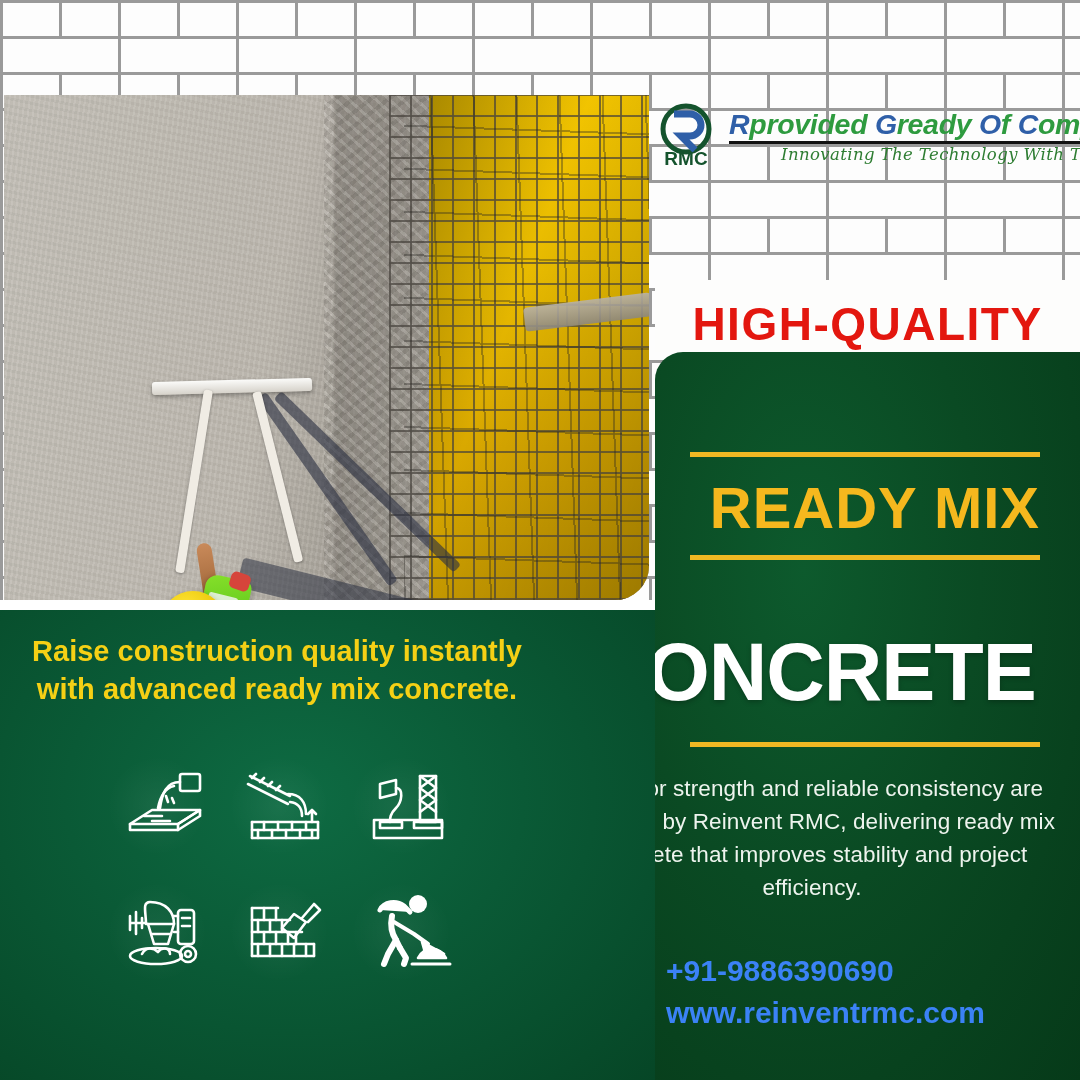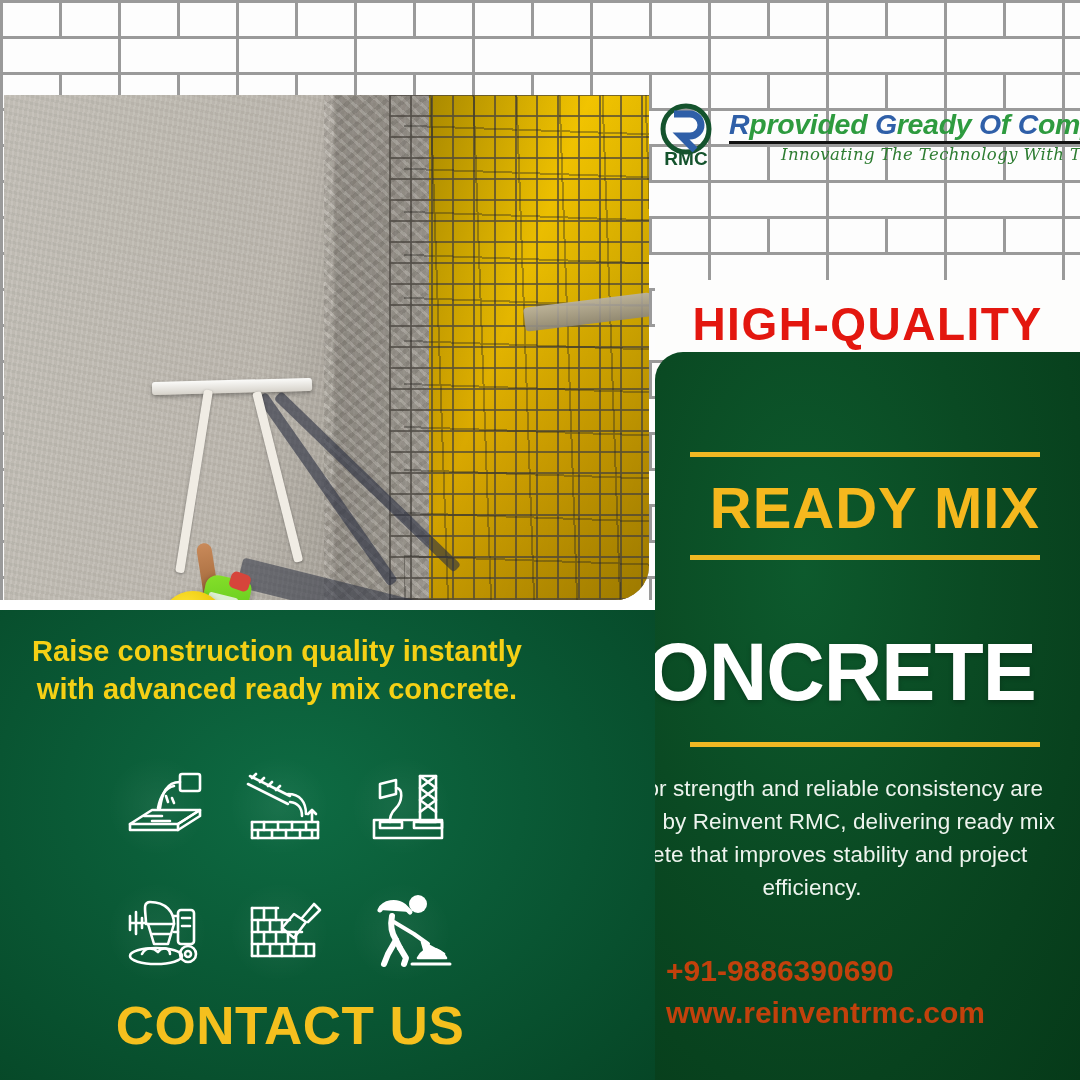--- a/index.html
+++ b/index.html
@@ -153,21 +153,21 @@
   .rule-under-concrete{position:absolute;left:690px;top:742px;width:350px;height:5px;background:#f0b823;}
 
   .desc{
     position:absolute;left:552px;top:772px;width:520px;text-align:center;
     color:#eef4ee;font-size:22.5px;line-height:33px;letter-spacing:.1px;
   }
 
   .contact-row{position:absolute;left:572px;top:952px;width:500px;display:flex;align-items:center;gap:22px;}
   .globe-icon{flex:0 0 auto;width:72px;height:72px;}
   .contact-lines{display:flex;flex-direction:column;justify-content:center;gap:4px;}
-  .contact-line{color:#c2410c;font-weight:bold;font-size:30px;line-height:38px;white-space:nowrap;}
+  .contact-line{color:#3b82f6;font-weight:bold;font-size:30px;line-height:38px;white-space:nowrap;}
 
   
   .tagline-left{
     position:absolute;left:22px;top:632px;width:510px;text-align:center;
     color:#f5d015;font-weight:bold;font-size:29px;line-height:38px;
   }
   .icon-grid{position:absolute;left:104px;top:752px;width:366px;}
   .icon-row{display:flex;gap:0;justify-content:flex-start;margin-bottom:18px;}
   .icon-cell{width:122px;height:108px;display:flex;align-items:center;justify-content:center;position:relative;}
   .icon-cell.halo:before{
@@ -344,15 +344,14 @@
           <path d="M34 56 L40 66 L38 72" stroke-width="6"></path>
           <path d="M28 30 L48 42 L62 52" stroke-width="4"></path>
           <path d="M56 50 L78 62 L60 64 Z" fill="#fff" stroke="#fff"></path>
           <path d="M52 66 C58 54 74 54 80 66 Z" fill="#fff" stroke="#fff"></path>
           <path d="M46 72 H84" stroke-width="3"></path>
         </svg>
       </div>
     </div>
   </div>
 
-  <div class="contact-us">CONTACT US</div>
 
 </div>
 
 </body></html>

